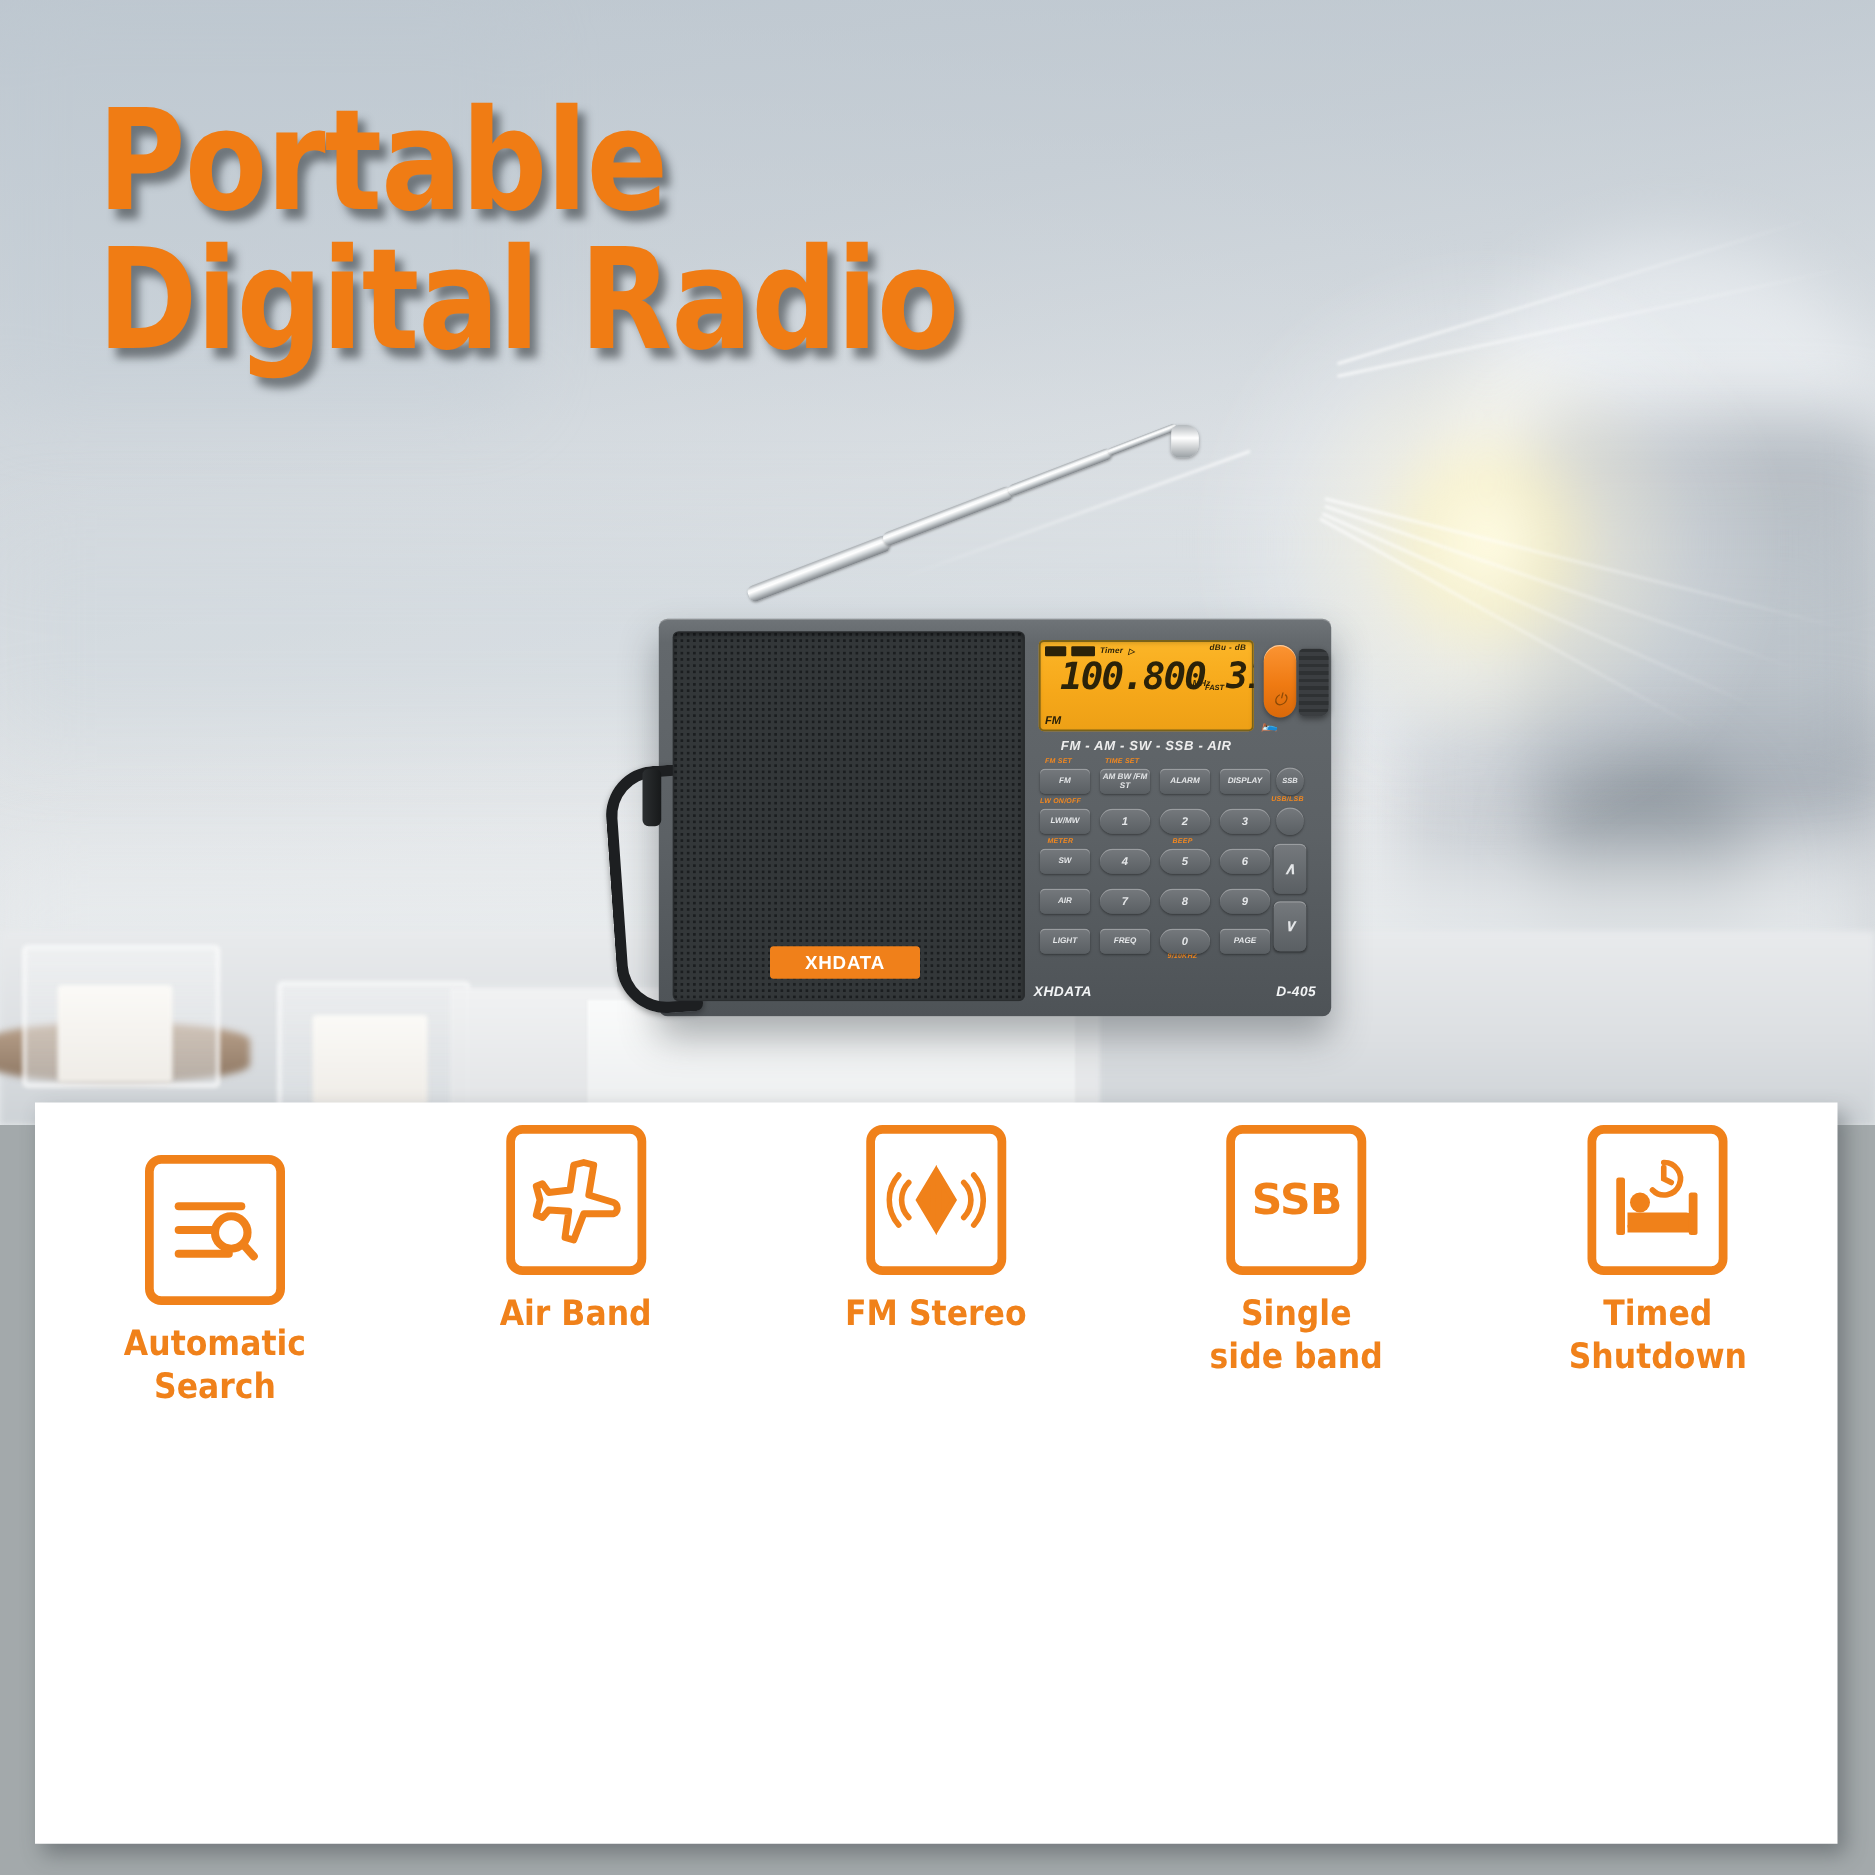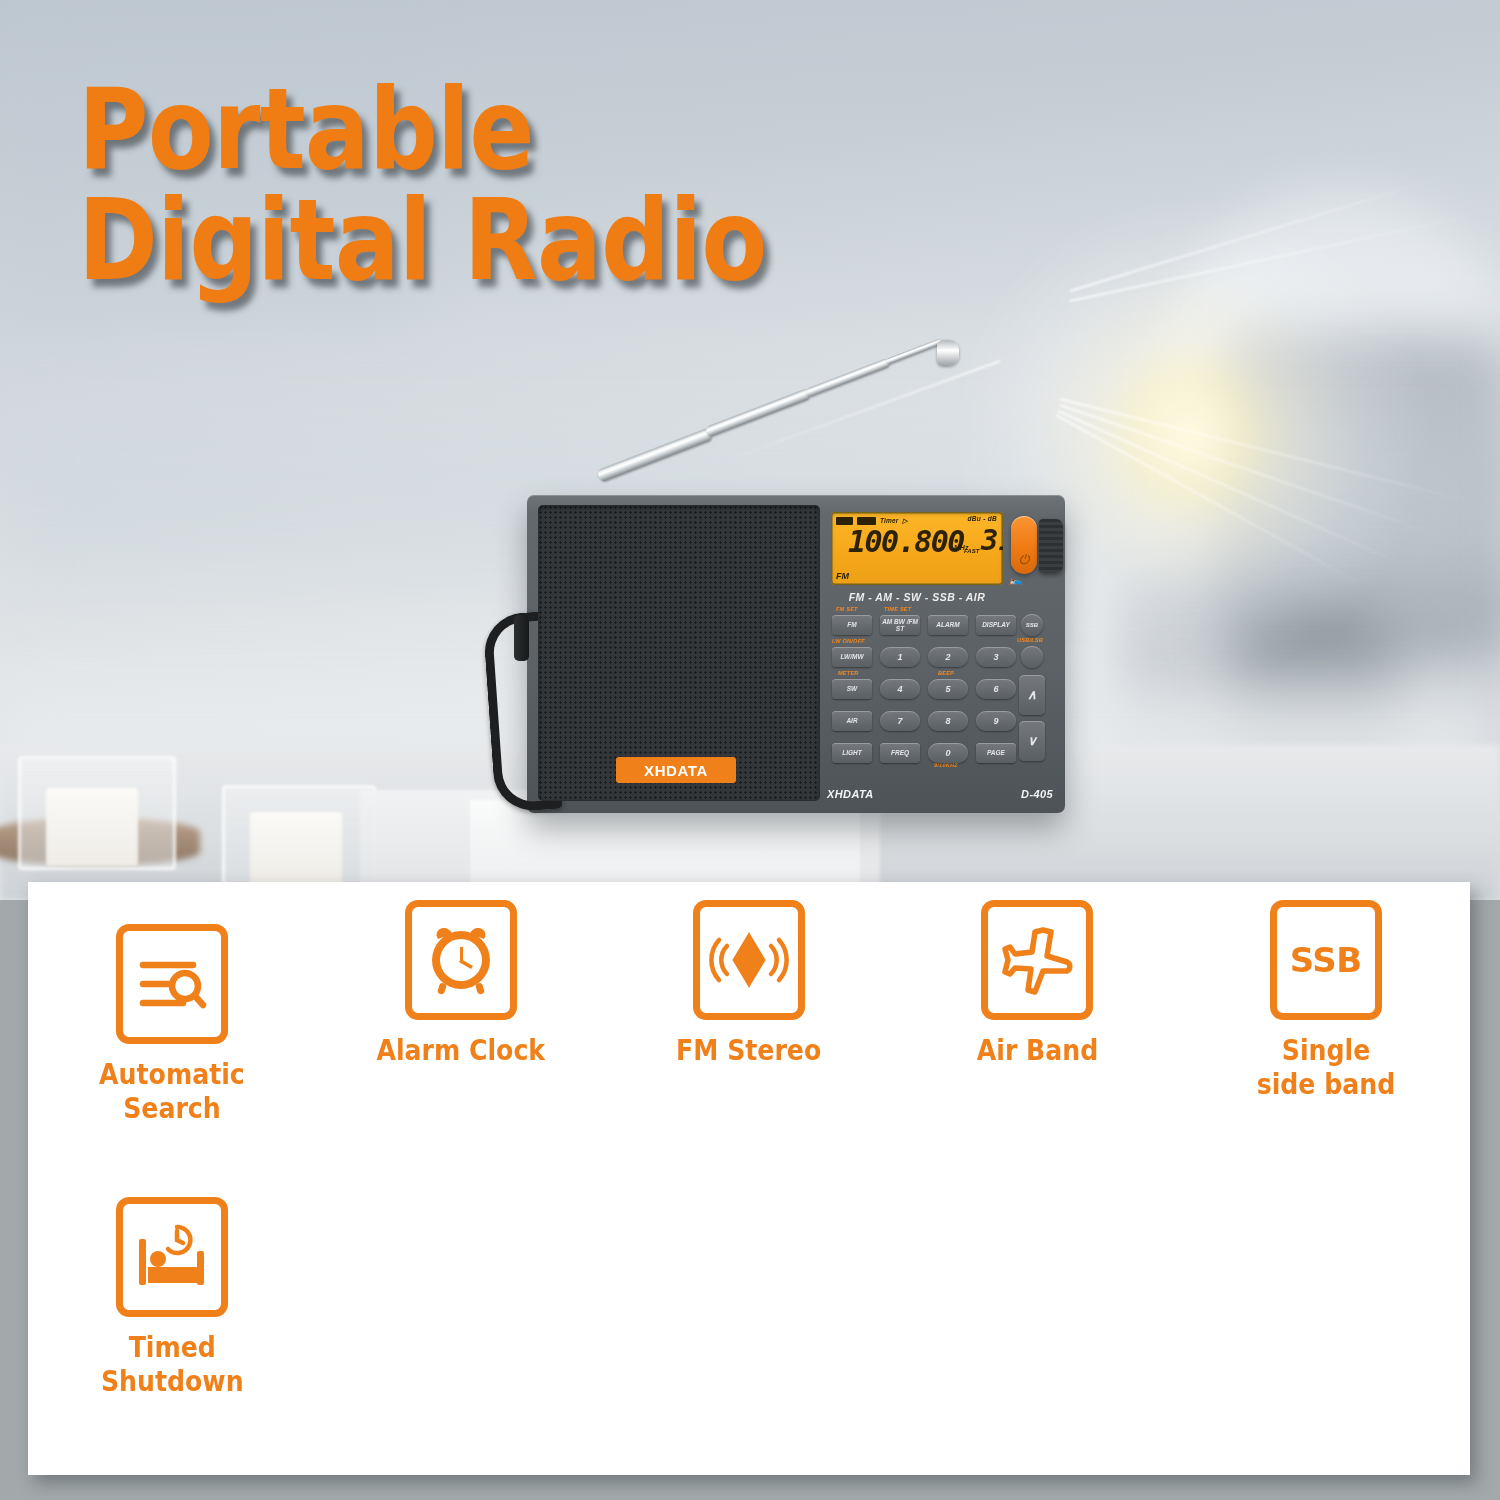--- a/index.html
+++ b/index.html
@@ -290,61 +290,45 @@
             <path d="M60 43 L68 52"></path>
           </svg>
         </div>
         <div class="cap">
           <span>Automatic</span><br>
           <span>Search</span>
         </div>
       </div>
 
 
+
       <div class="cell r2">
         <div class="ibox">
-          <svg width="74" height="74" viewBox="0 0 74 74" fill="#f0811a">
-            <path d="M14 16 c-4-6 1-12 7-11 c4 .6 7 4 8 8 c-6 0-11 1-15 3z"></path>
-            <path d="M60 16 c4-6-1-12-7-11 c-4 .6-7 4-8 8 c6 0 11 1 15 3z"></path>
-            <path d="M37 8 a29 29 0 1 0 0 58 a29 29 0 1 0 0-58 z M37 16 a21 21 0 1 1 0 42 a21 21 0 1 1 0-42z"></path>
-            <rect x="15" y="60" width="7" height="11" rx="3" transform="rotate(18 18 64)"></rect>
-            <rect x="52" y="60" width="7" height="11" rx="3" transform="rotate(-18 56 64)"></rect>
-            <path d="M36 24 h3 v14 h-3z"></path>
-            <path d="M37 36 l12 7 l-2 3 l-12-7z"></path>
+          <svg width="76" height="76" viewBox="0 0 76 76" fill="none" stroke="#f0811a" stroke-width="5.5" stroke-linejoin="round">
+            <path d="M44 8 L52 10 L48 34 L68 40 a5 5 0 0 1 0 9 L44 49 L36 70 L29 68 L32 47 L16 46 L11 52 L6 50 L9 38 L6 27 L11 25 L16 32 L33 30 L36 10 Z"></path>
           </svg>
         </div>
         <div class="cap">
-          <span>Alarm Clock</span>
+          <span>Air Band</span>
         </div>
       </div>
 
       <div class="cell r2">
         <div class="ibox">
           <svg width="80" height="56" viewBox="0 0 80 56" fill="none" stroke="#f0811a" stroke-width="4.5" stroke-linecap="round">
             <path d="M38 8 L26 28 L38 48 Z" fill="#f0811a" stroke="#f0811a"></path>
             <path d="M42 8 L54 28 L42 48 Z" fill="#f0811a" stroke="#f0811a"></path>
             <path d="M18 14 a20 20 0 0 0 0 28"></path>
             <path d="M10 8 a30 30 0 0 0 0 40"></path>
             <path d="M62 14 a20 20 0 0 1 0 28"></path>
             <path d="M70 8 a30 30 0 0 1 0 40"></path>
           </svg>
         </div>
         <div class="cap">
           <span>FM Stereo</span>
-        </div>
-      </div>
-
-      <div class="cell r2">
-        <div class="ibox">
-          <svg width="76" height="76" viewBox="0 0 76 76" fill="none" stroke="#f0811a" stroke-width="5.5" stroke-linejoin="round">
-            <path d="M44 8 L52 10 L48 34 L68 40 a5 5 0 0 1 0 9 L44 49 L36 70 L29 68 L32 47 L16 46 L11 52 L6 50 L9 38 L6 27 L11 25 L16 32 L33 30 L36 10 Z"></path>
-          </svg>
-        </div>
-        <div class="cap">
-          <span>Air Band</span>
         </div>
       </div>
 
       <div class="cell r2">
         <div class="ibox">
           <div class="ssb">SSB</div>
         </div>
         <div class="cap">
           <span>Single</span><br>
           <span>side band</span>

